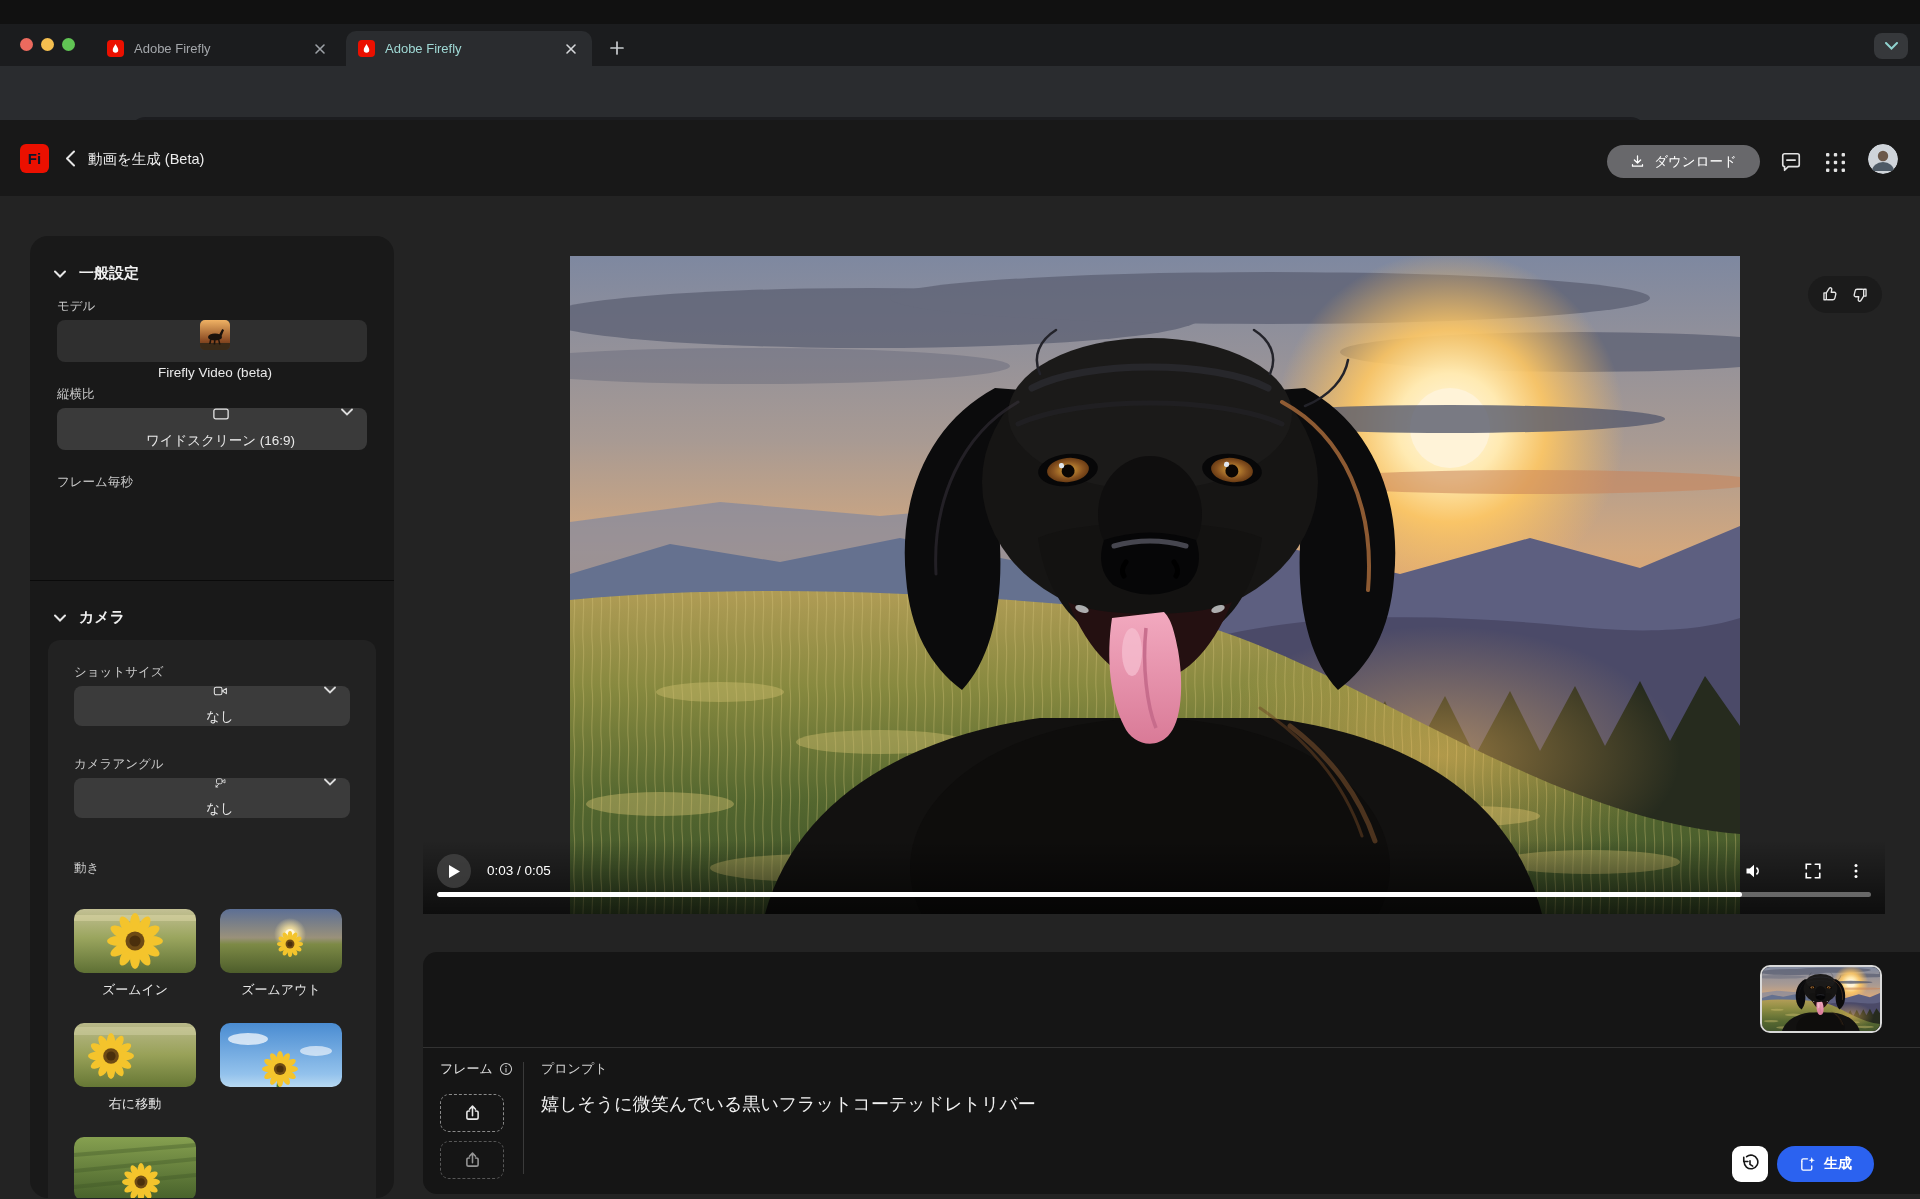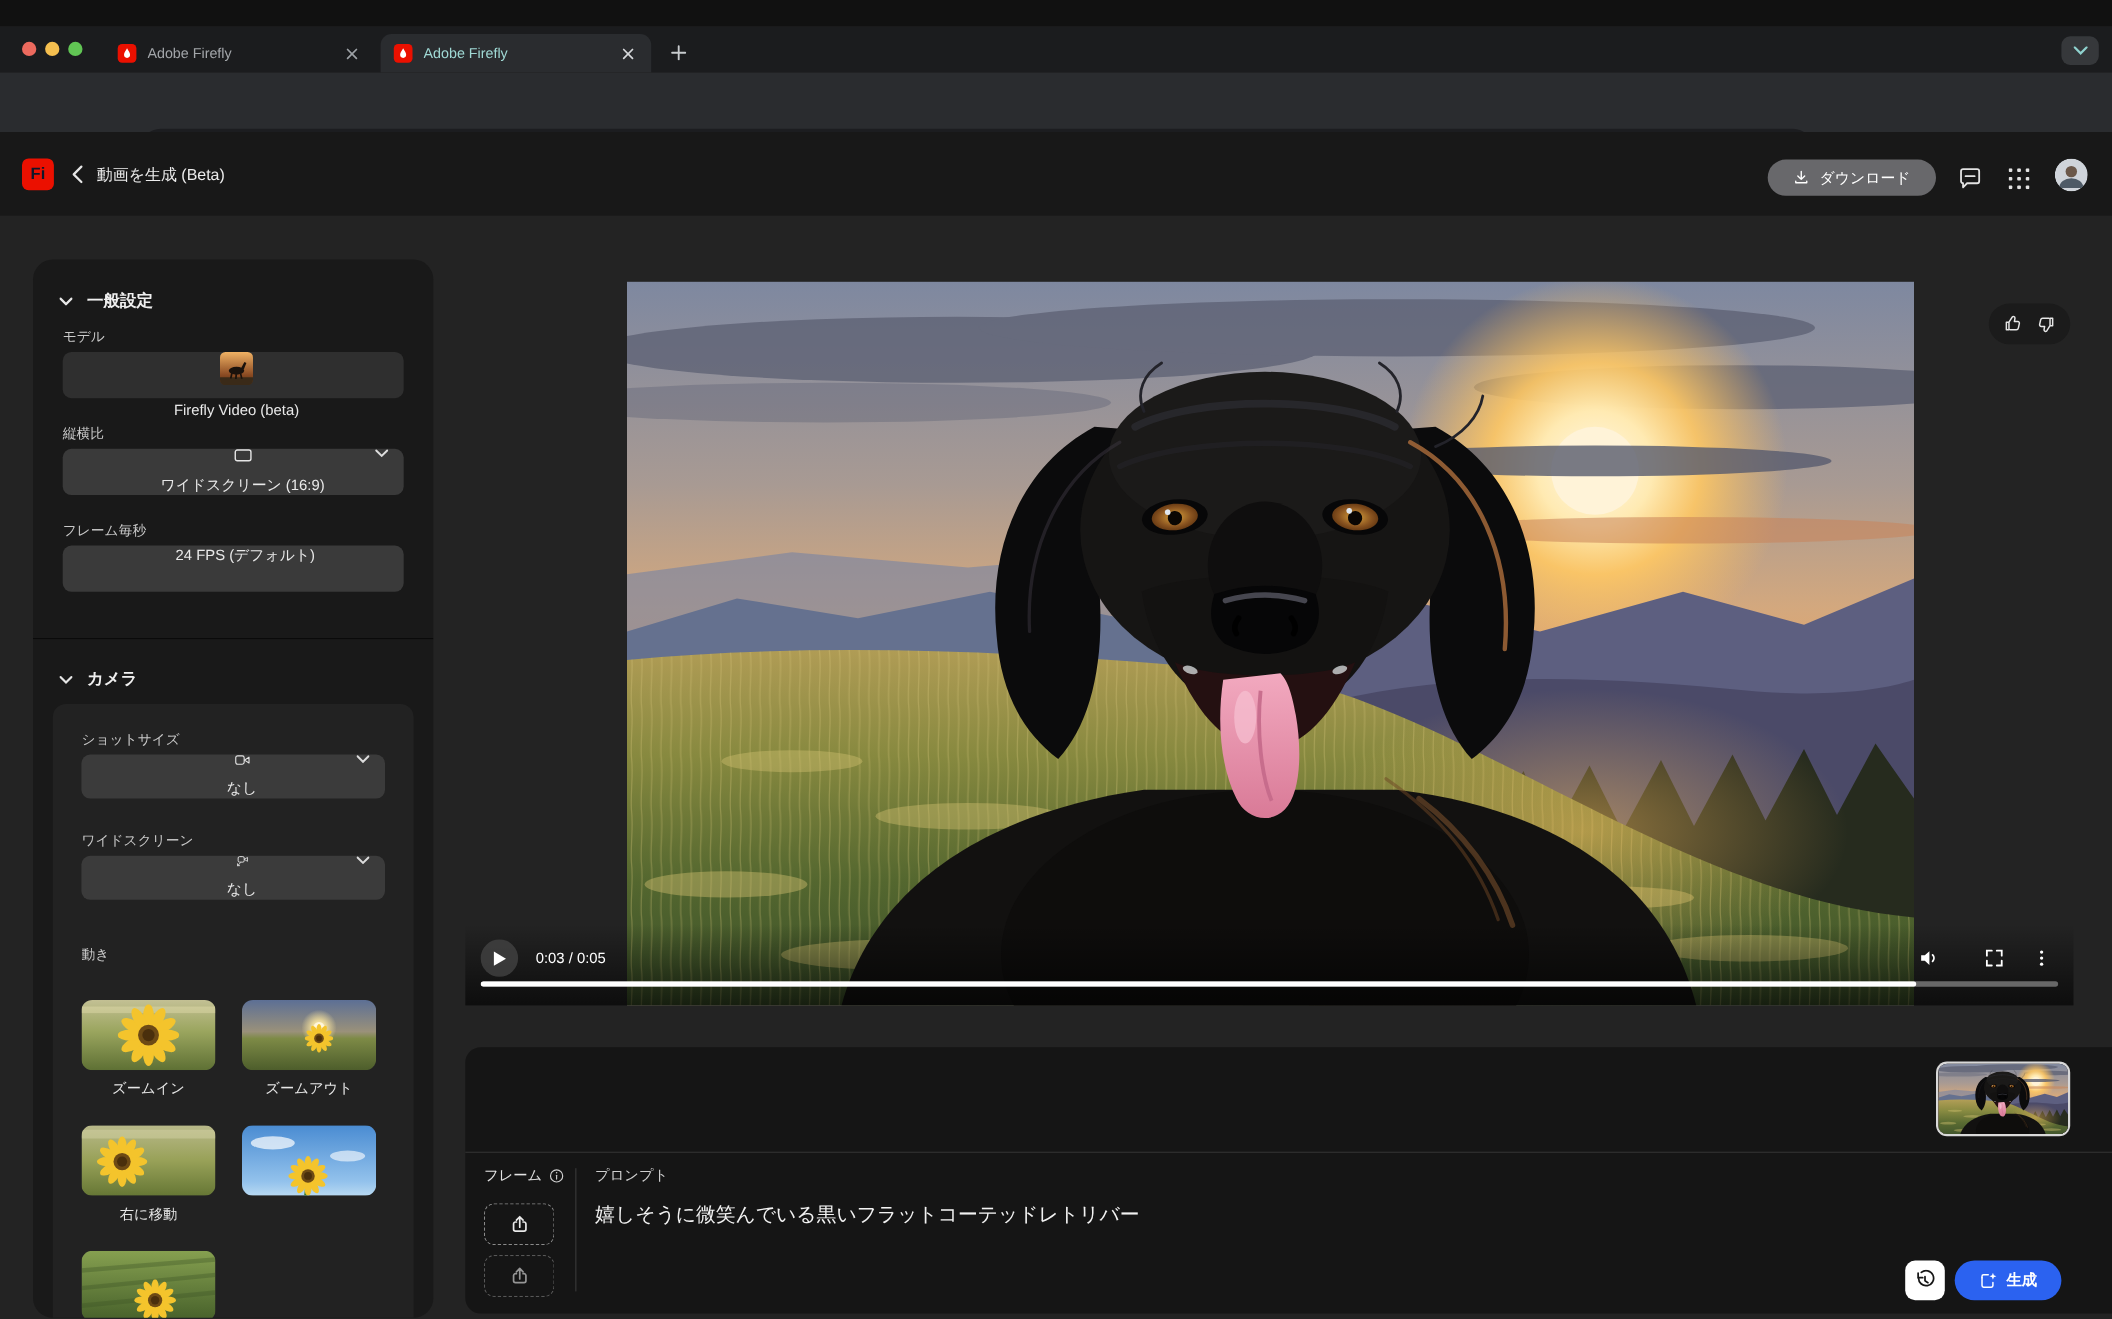--- a/index.html
+++ b/index.html
@@ -438,23 +438,20 @@
       <svg width="20" height="15" viewBox="0 0 22 16">
           <rect x="1.5" y="1.5" width="19" height="13" rx="2.5" stroke="#e6e6e6" stroke-width="1.7" fill="none"></rect>
         </svg>
       <span>ワイドスクリーン (16:9)</span>
       <svg class="chev-r" width="12" height="8" viewBox="0 0 12 8">
           <path d="M1,1.5 L6,6.5 L11,1.5" stroke="#dcdcdc" stroke-width="1.8" fill="none" stroke-linecap="round"></path>
         </svg>
     </div>
 
     <div class="flabel" style="left:27px;top:238px;">フレーム毎秒</div>
-    <div id="fpsfield" class="field">
-      <span>24 FPS (デフォルト)</span>
-    </div>
 
     <div id="sbdivider"></div>
 
     <div class="sechead" style="left:24px;top:372px;">
       <svg width="12" height="8" viewBox="0 0 12 8">
           <path d="M1,1.5 L6,6.5 L11,1.5" stroke="#e6e6e6" stroke-width="2" fill="none" stroke-linecap="round"></path>
         </svg>
       <span>カメラ</span>
     </div>
 
@@ -464,21 +461,21 @@
         <svg width="21" height="15" viewBox="0 0 24 17">
             <rect x="1.5" y="2" width="13" height="13" rx="3" stroke="#e6e6e6" stroke-width="1.7" fill="none"></rect>
             <path d="M15,8.5 l7,-4.5 v9 Z" stroke="#e6e6e6" stroke-width="1.7" fill="none" stroke-linejoin="round"></path>
           </svg>
         <span>なし</span>
         <svg class="chev-r" width="12" height="8" viewBox="0 0 12 8">
             <path d="M1,1.5 L6,6.5 L11,1.5" stroke="#dcdcdc" stroke-width="1.8" fill="none" stroke-linecap="round"></path>
           </svg>
       </div>
 
-      <div class="flabel" style="left:26px;top:116px;">ワイドスクリーン</div>
+      <div class="flabel" style="left:26px;top:116px;">カメラアングル</div>
       <div class="field gdd" style="left:26px;top:138px;width:276px;height:40px;padding-left:16px;gap:12px;">
         <svg width="21" height="17" viewBox="0 0 24 20">
             <rect x="4" y="1.5" width="11" height="10" rx="2.5" stroke="#e6e6e6" stroke-width="1.7" fill="none"></rect>
             <path d="M15,6.5 l6,-3.5 v7 Z" stroke="#e6e6e6" stroke-width="1.5" fill="none" stroke-linejoin="round"></path>
             <path d="M8,13 L3,18 M3,14.5 V18 H6.5" stroke="#e6e6e6" stroke-width="1.7" fill="none" stroke-linecap="round" stroke-linejoin="round"></path>
           </svg>
         <span>なし</span>
         <svg class="chev-r" width="12" height="8" viewBox="0 0 12 8">
             <path d="M1,1.5 L6,6.5 L11,1.5" stroke="#dcdcdc" stroke-width="1.8" fill="none" stroke-linecap="round"></path>
           </svg>

